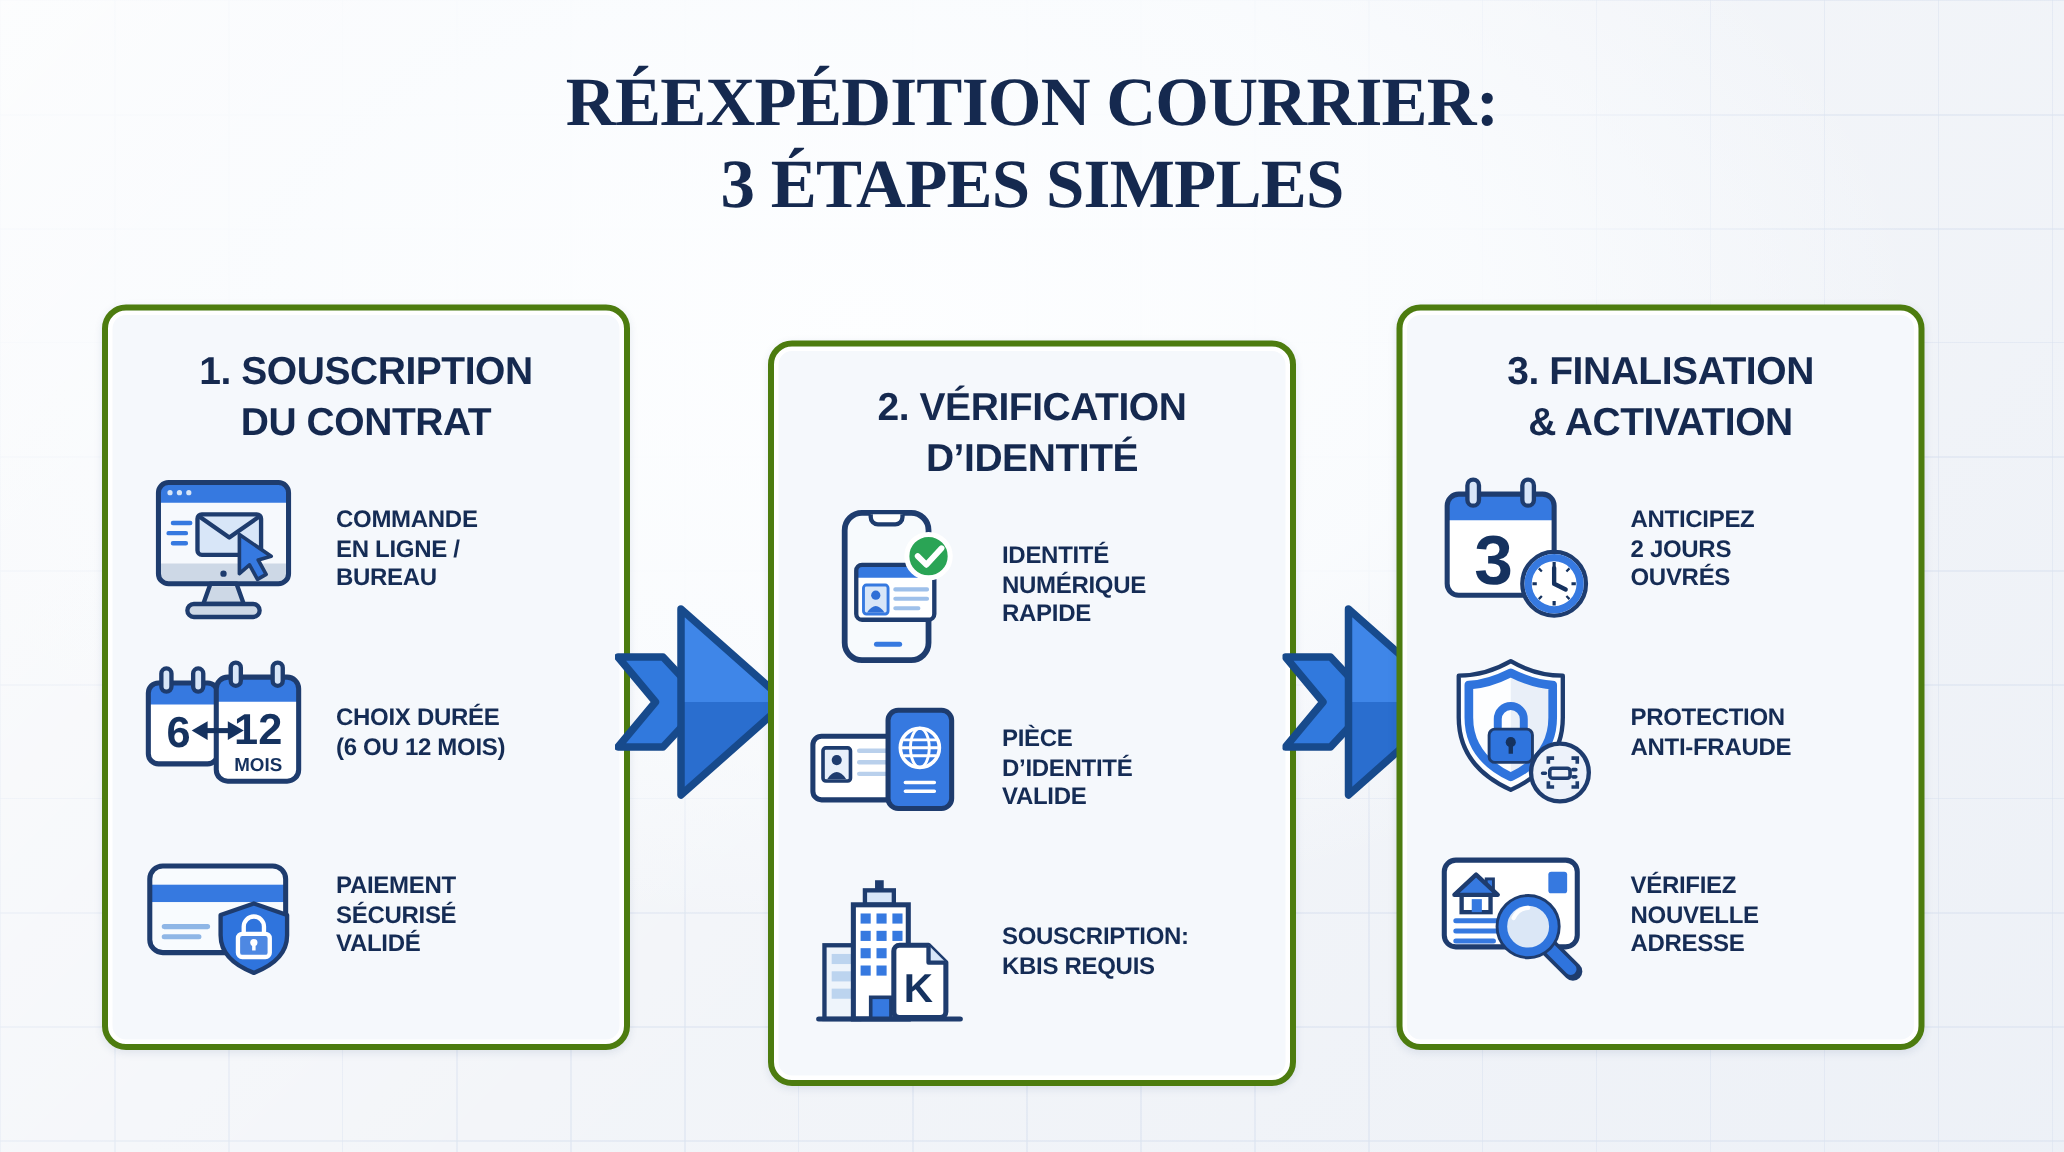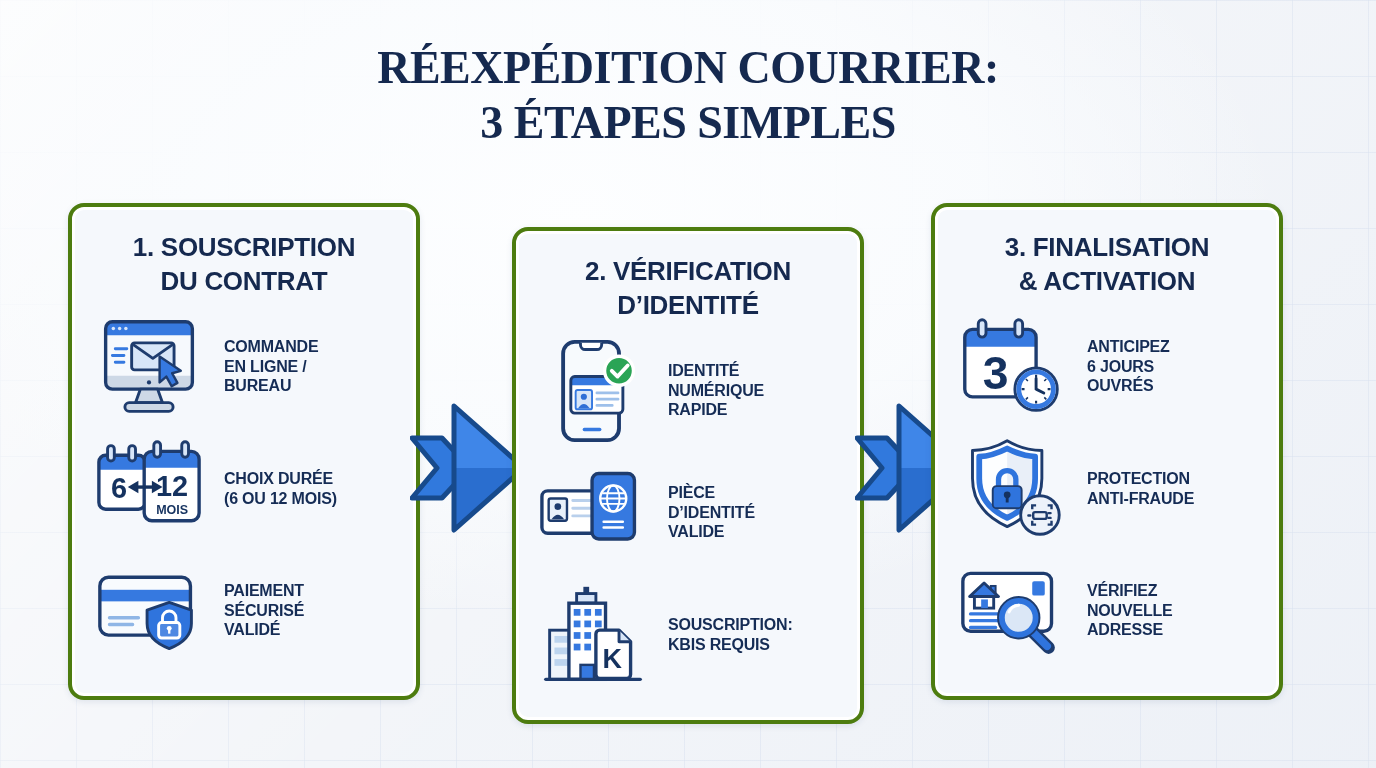--- a/index.html
+++ b/index.html
@@ -258,21 +258,21 @@
             <rect x="58" y="6" width="8" height="18" rx="4" fill="#d8e6f8" stroke="#1e3c6e" stroke-width="3"></rect>
             <text x="38" y="78" font-size="48" text-anchor="middle">3</text>
             <circle cx="80" cy="78" r="22" fill="#ffffff" stroke="#1e3c6e" stroke-width="3"></circle>
             <circle cx="80" cy="78" r="18" fill="#ffffff" stroke="#3679e0" stroke-width="5"></circle>
             <path d="M80,63 V66 M95,78 H92 M80,93 V90 M65,78 H68" stroke="#15325f" stroke-width="2.2"></path>
             <path d="M90.6,67.4 l-2.1,2.1 M90.6,88.6 l-2.1,-2.1 M69.4,88.6 l2.1,-2.1 M69.4,67.4 l2.1,2.1" stroke="#15325f" stroke-width="1.6"></path>
             <path d="M80,78 L80,67 M80,78 L88,82" stroke="#15325f" stroke-width="3" stroke-linecap="round"></path>
           </svg>
         </div>
         <div class="label">ANTICIPEZ
-6 JOURS
+2 JOURS
 OUVRÉS</div>
       </div>
 
       <div class="item">
         <div class="icon">
           <svg viewBox="0 0 110 110">
             <path d="M50,5 C62,12 74,15 86,15 L86,44 C86,68 72,84 50,94 C28,84 14,68 14,44 L14,15 C26,15 38,12 50,5 Z" fill="#fdfeff" stroke="#1e3c6e" stroke-width="3" stroke-linejoin="round"></path>
             <path d="M50,13 C60,18 69,21 79,21.5 L79,44 C79,64 67,77 50,85 Z" fill="#e9eff8"></path>
             <path d="M50,13 C60,18 69,21 79,21.5 L79,44 C79,64 67,77 50,85 C33,77 21,64 21,44 L21,21.5 C31,21 40,18 50,13 Z" fill="none" stroke="#2f74dd" stroke-width="6" stroke-linejoin="round"></path>
             <path d="M41,52 v-7 a9,9 0 0 1 18,0 v7" fill="none" stroke="#2f74dd" stroke-width="5.5"></path>

